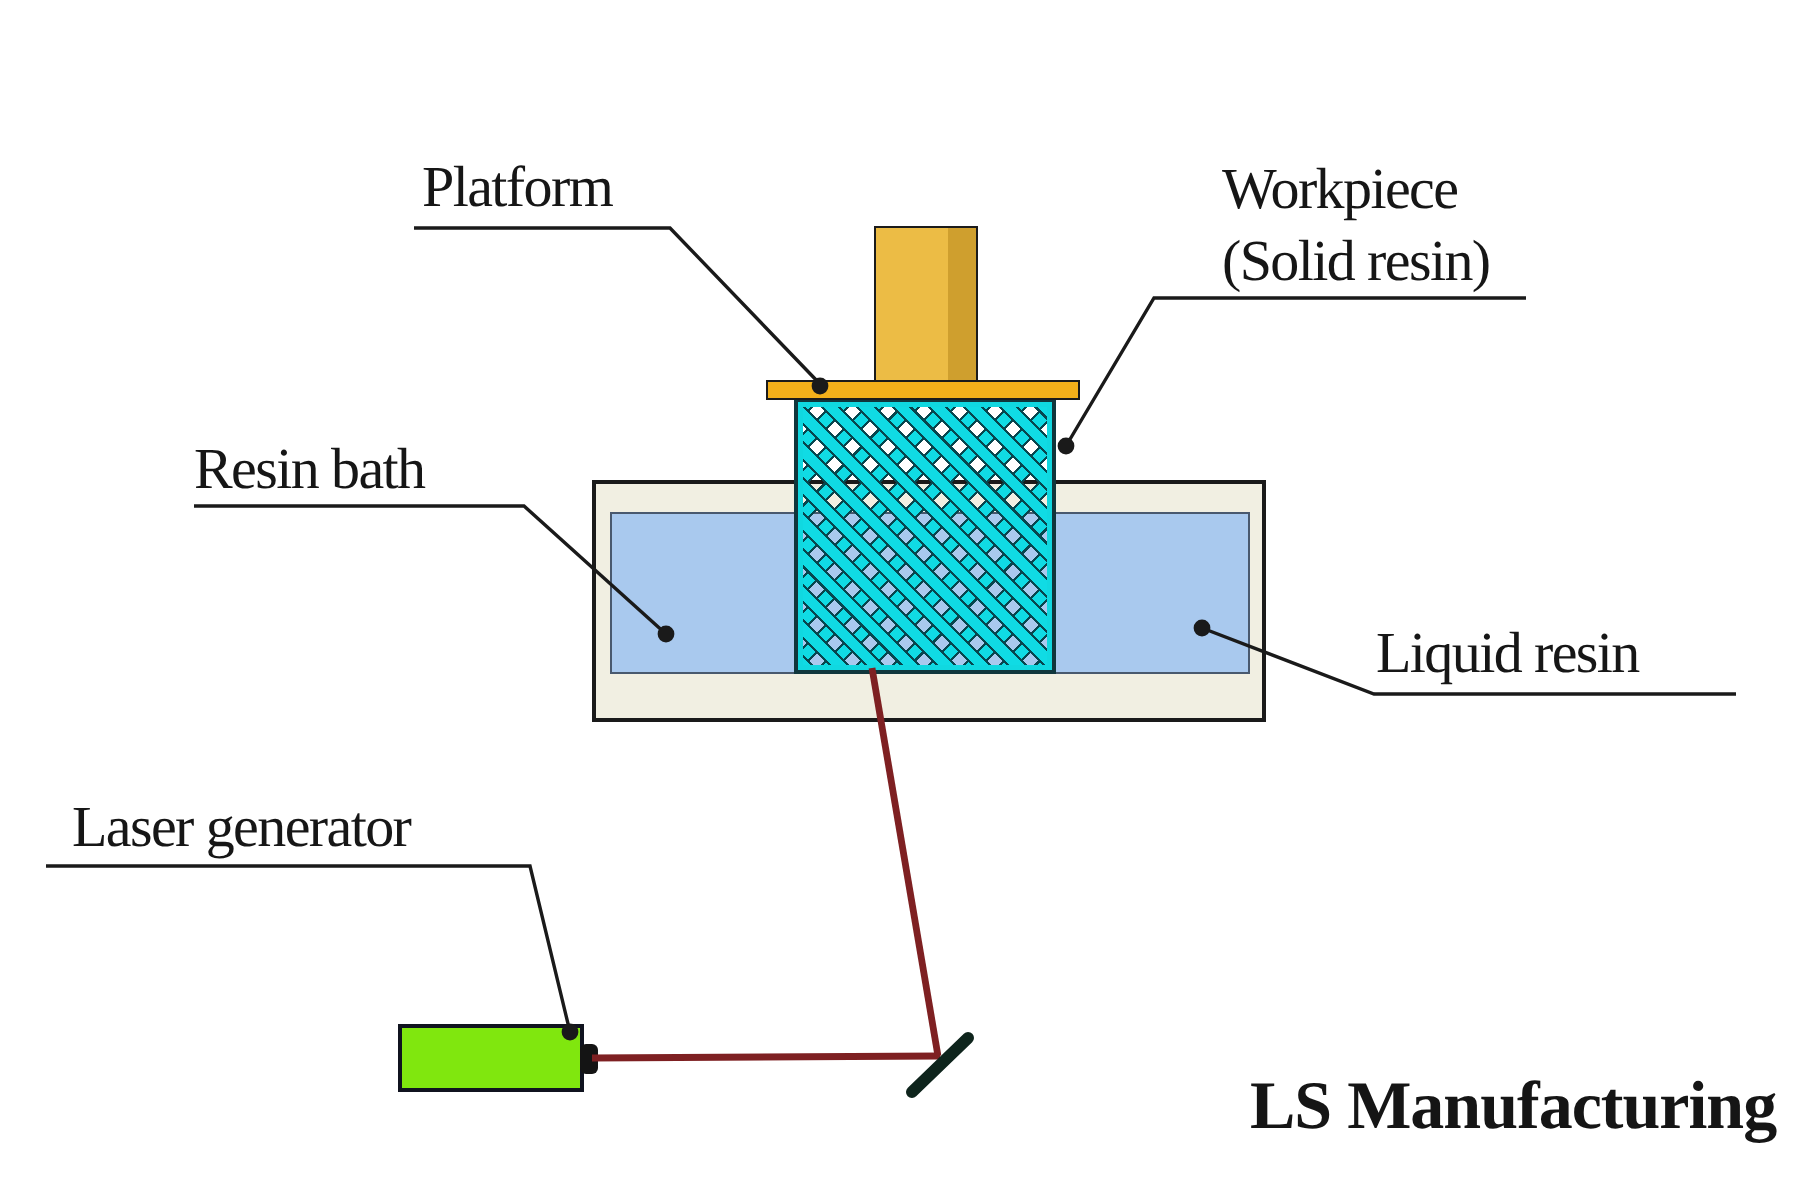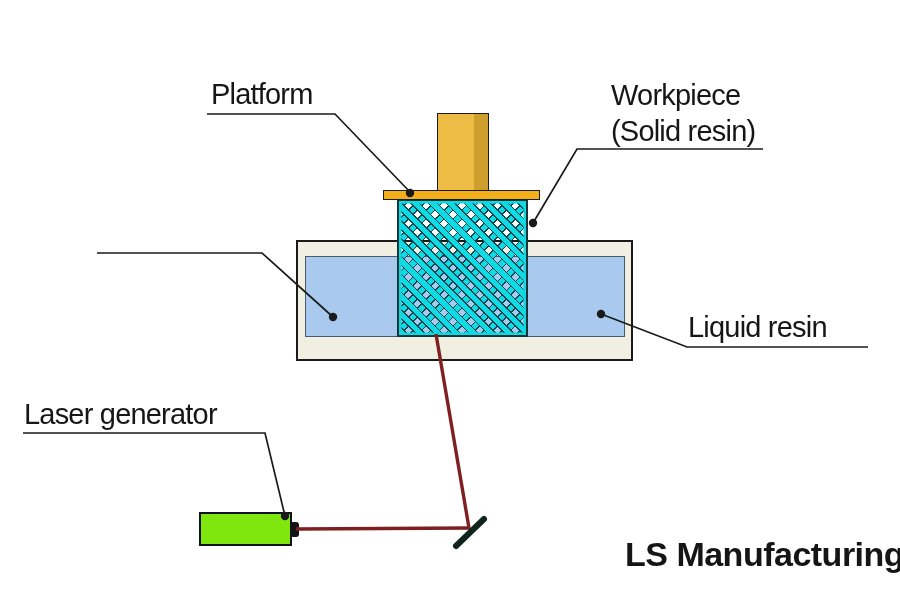--- a/index.html
+++ b/index.html
@@ -1,18 +1,18 @@
 <!DOCTYPE html>
 <html><head>
 <meta charset="utf-8">
 <style>
   html,body{margin:0;padding:0;background:#ffffff;}
   .stage{
     position:relative;width:900px;height:600px;background:#ffffff;overflow:hidden;
-    font-family:Liberation Sans, sans-serif;
+    font-family:Liberation Serif, serif;
   }
   .label{
     position:absolute;color:#161616;font-size:29px;letter-spacing:-0.8px;
     white-space:nowrap;line-height:36px;
   }
   
   .bath{
     position:absolute;left:296px;top:240px;width:333px;height:117px;
     background:#f1efe2;border:2.5px solid #1a1a1a;
   }
@@ -99,24 +99,25 @@
     <circle cx="285" cy="516" r="4.2" fill="#1a1a1a"></circle>
   </svg>
 
   <div class="label" style="left:211px;top:76px;">Platform</div>
 
   <div class="label" style="left:611px;top:77px;">
     <div>Workpiece</div>
     <div>(Solid resin)</div>
   </div>
 
+  <div class="label" style="left:97px;top:217px;">Resin bath</div>
 
   <div class="label" style="left:688px;top:309px;text-align:right;">Liquid resin</div>
 
-  <div class="label" style="left:24px;top:396px;">Laser generator</div>
+  <div class="label" style="left:36px;top:396px;">Laser generator</div>
 
   <div class="logo">
     <svg width="41" height="41" viewBox="0 0 41 41">
       <circle cx="20.5" cy="20.5" r="19" fill="#121212"></circle>
       <path d="M13 11 v13 l5 5.5 h6.5" fill="none" stroke="#ffffff" stroke-width="3"></path>
       <path d="M28 11 h-9.5 l9 9.5 -8.5 9" fill="none" stroke="#ffffff" stroke-width="3"></path>
     </svg>
     <span class="logo-text">LS Manufacturing</span>
   </div>
 

